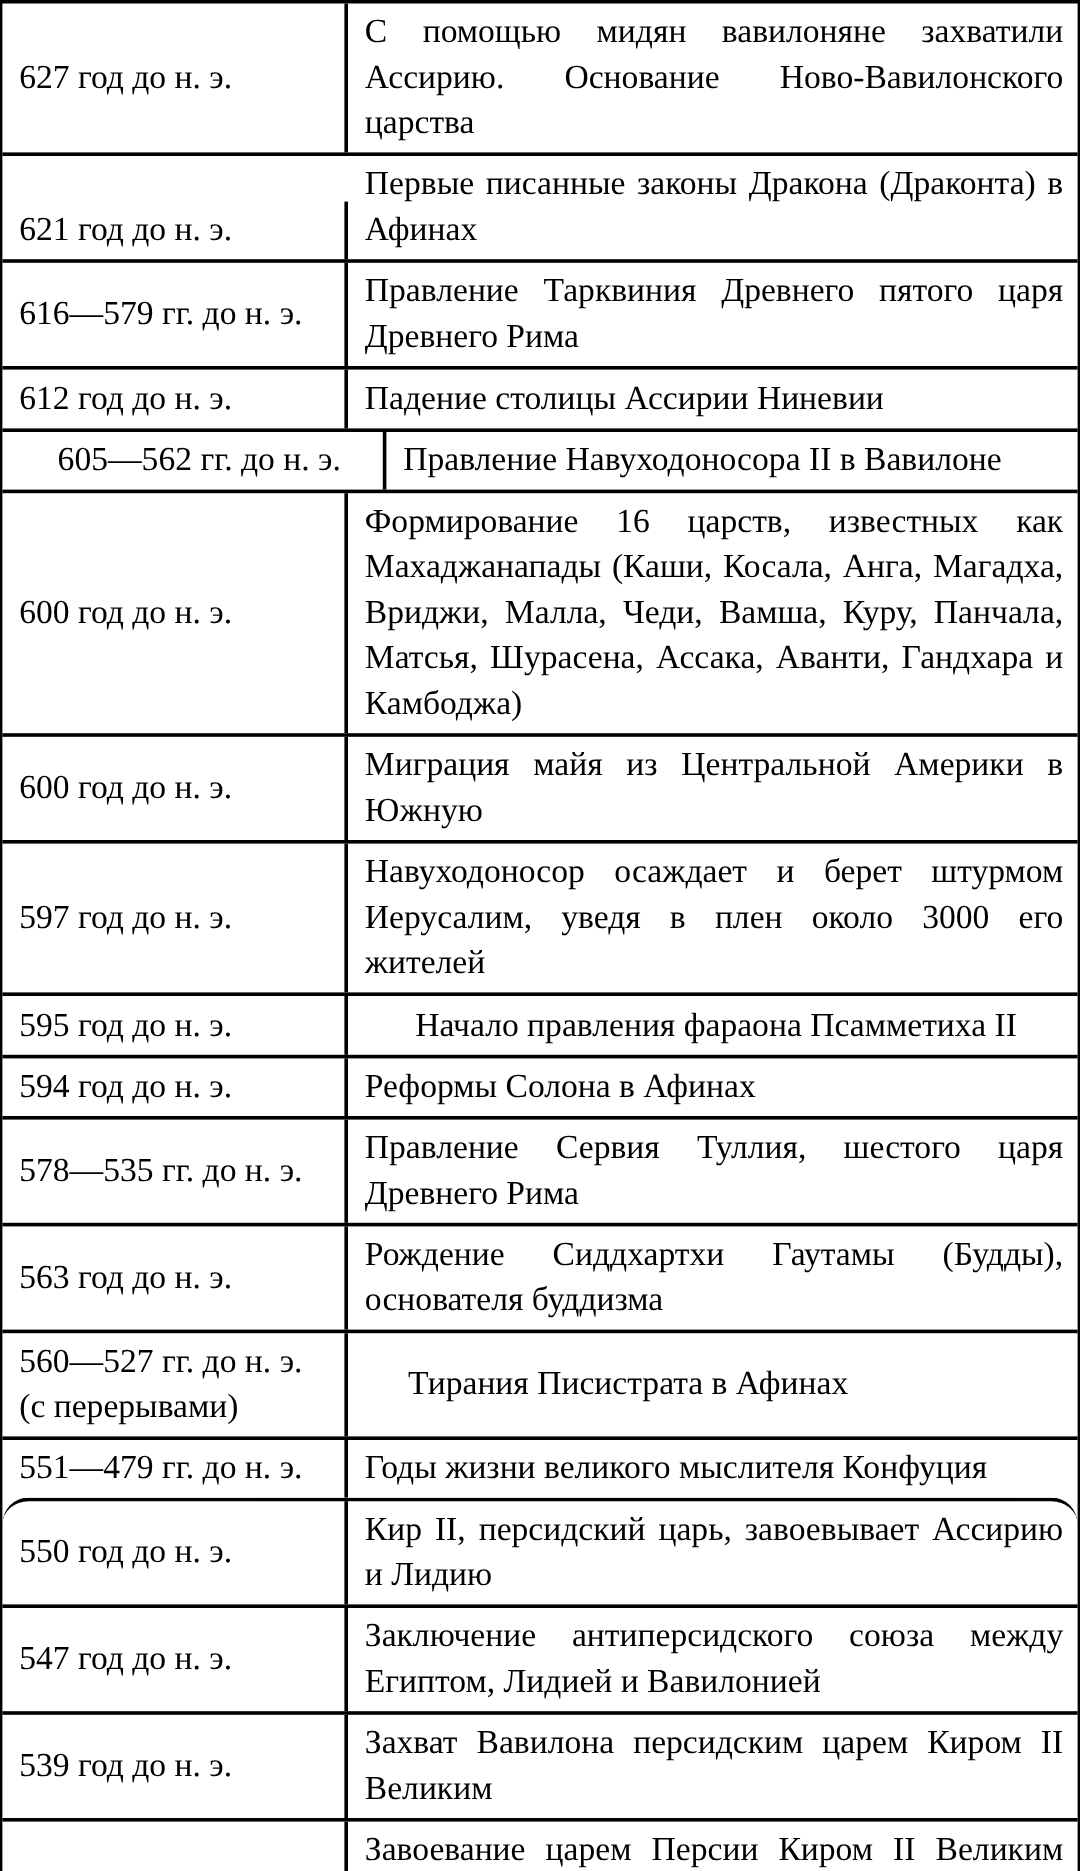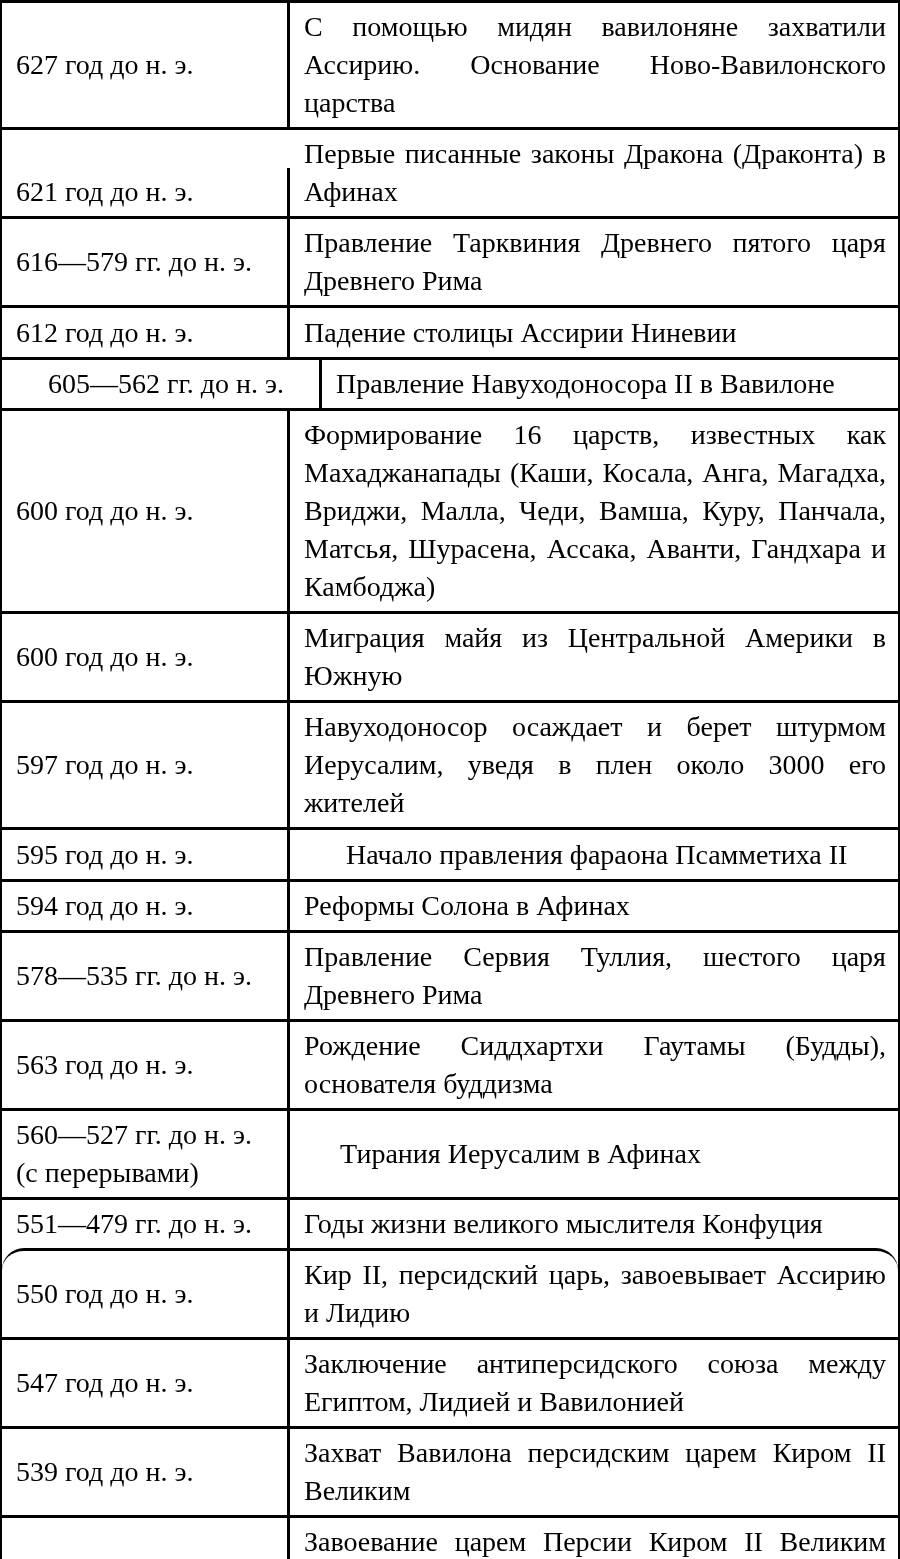--- a/index.html
+++ b/index.html
@@ -183,21 +183,21 @@
         <div class="event-text">Рождение Сиддхартхи Гаутамы (Будды), основателя буддизма</div>
       </div>
   </div>
 
   <div class="row">
     <div class="cell cell-date">
         <span>560—527 гг. до н. э.
 (с перерывами)</span>
       </div>
     <div class="cell cell-event">
-        <div class="event-text">Тирания Иерусалим в Афинах</div>
+        <div class="event-text">Тирания Писистрата в Афинах</div>
       </div>
   </div>
 
   <div class="row">
     <div class="cell cell-date">
         <span>551—479 гг. до н. э.</span>
       </div>
     <div class="cell cell-event">
         <div class="event-text">Годы жизни великого мыслителя Конфуция</div>
       </div>

